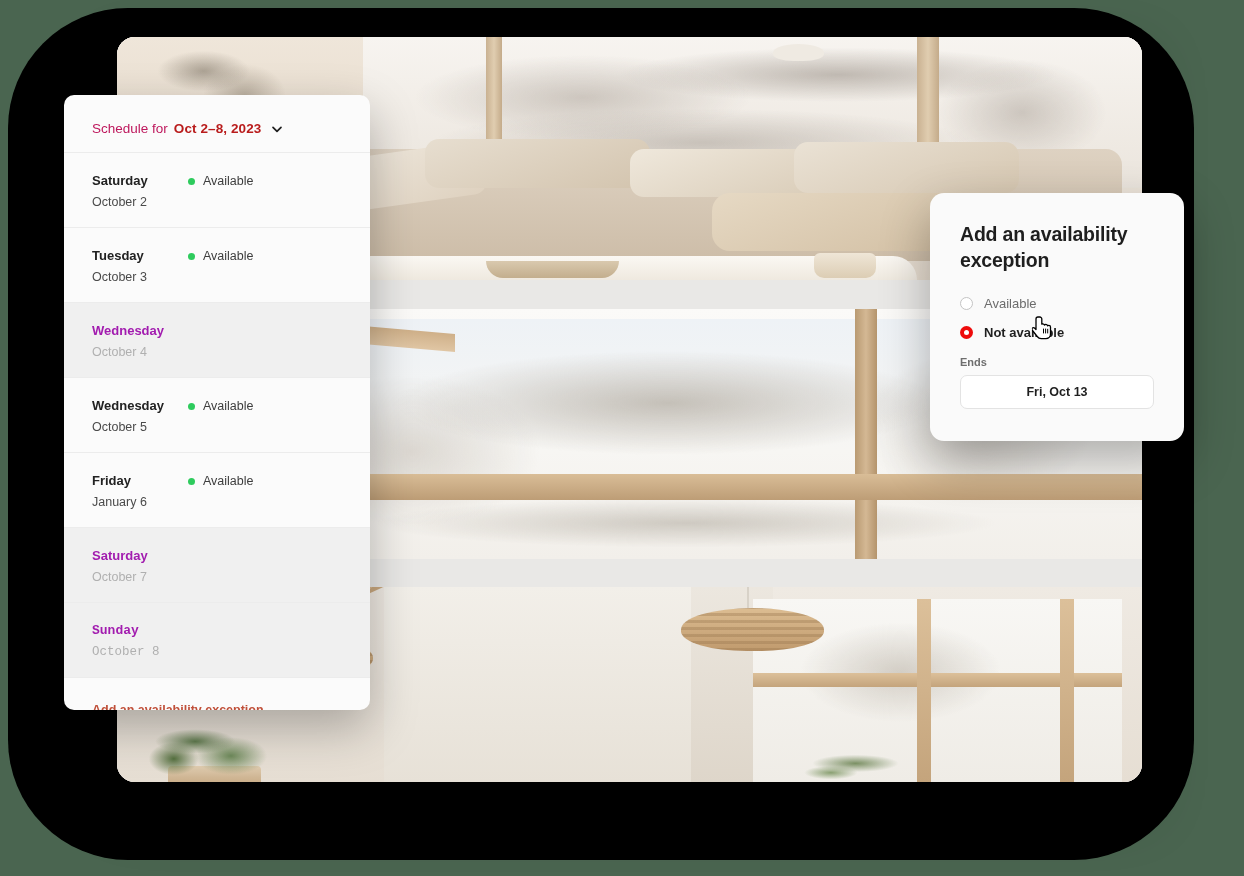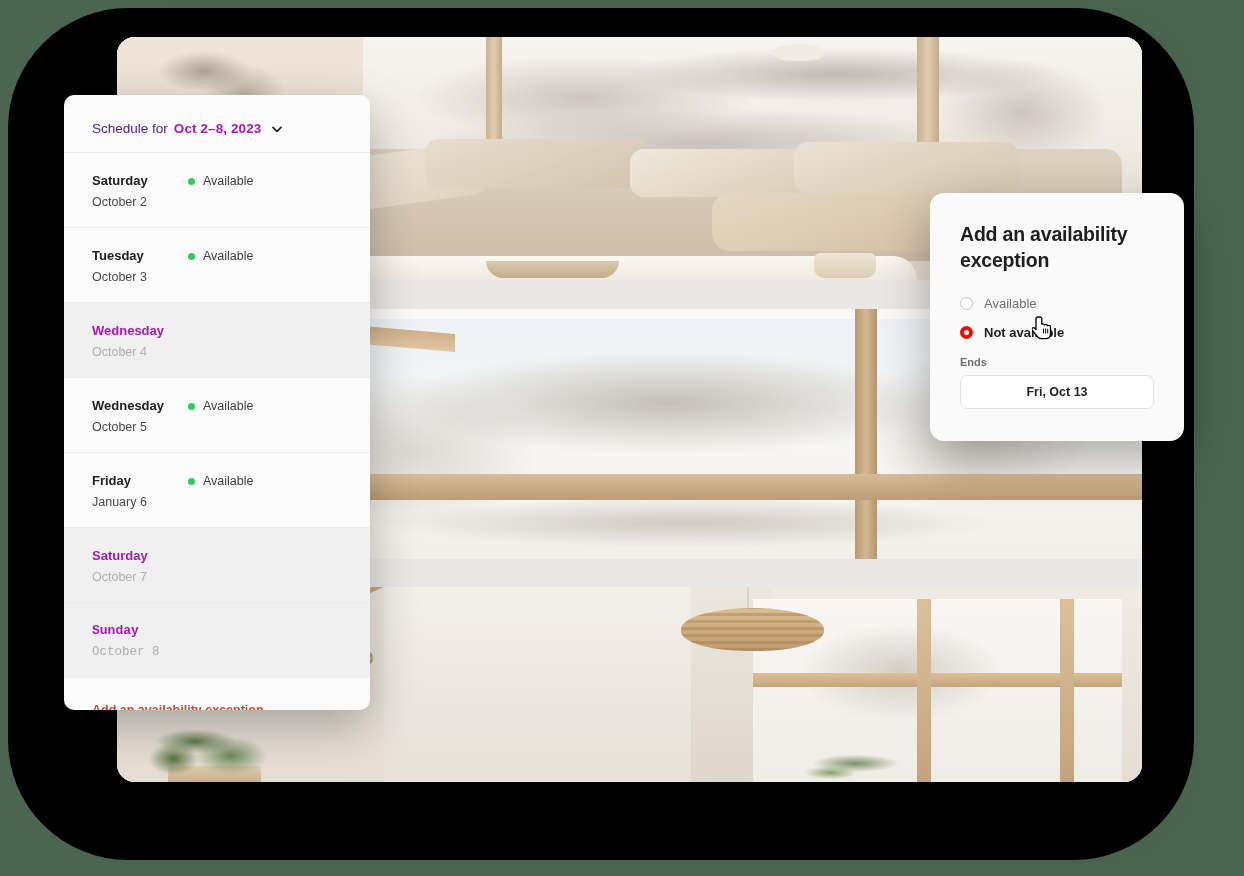--- a/index.html
+++ b/index.html
@@ -148,22 +148,22 @@
     background: #fbfbfb;
     border-radius: 10px;
     box-shadow: 0 18px 48px rgba(0,0,0,.28);
     overflow: hidden;
   }
   .sched-head {
     padding: 26px 28px 16px 28px;
     display: flex; align-items: center; gap: 6px;
     font-size: 13.5px;
   }
-  .sched-head .lbl { color: #4c1d95; }
-  .sched-head .val { color: #a21caf; font-weight: 700; letter-spacing:.1px; }
+  .sched-head .lbl { color: #be185d; }
+  .sched-head .val { color: #b91c1c; font-weight: 700; letter-spacing:.1px; }
   .chev { width: 12px; height: 12px; margin-left: 4px; display:inline-block; }
   .chev svg { display:block; }
 
   .day-list { border-top: 1px solid #ececec; }
   .day-row {
     display: flex; align-items: flex-start;
     padding: 20px 28px 18px 28px;
     border-bottom: 1px solid #ececec;
     min-height: 70px;
   }

